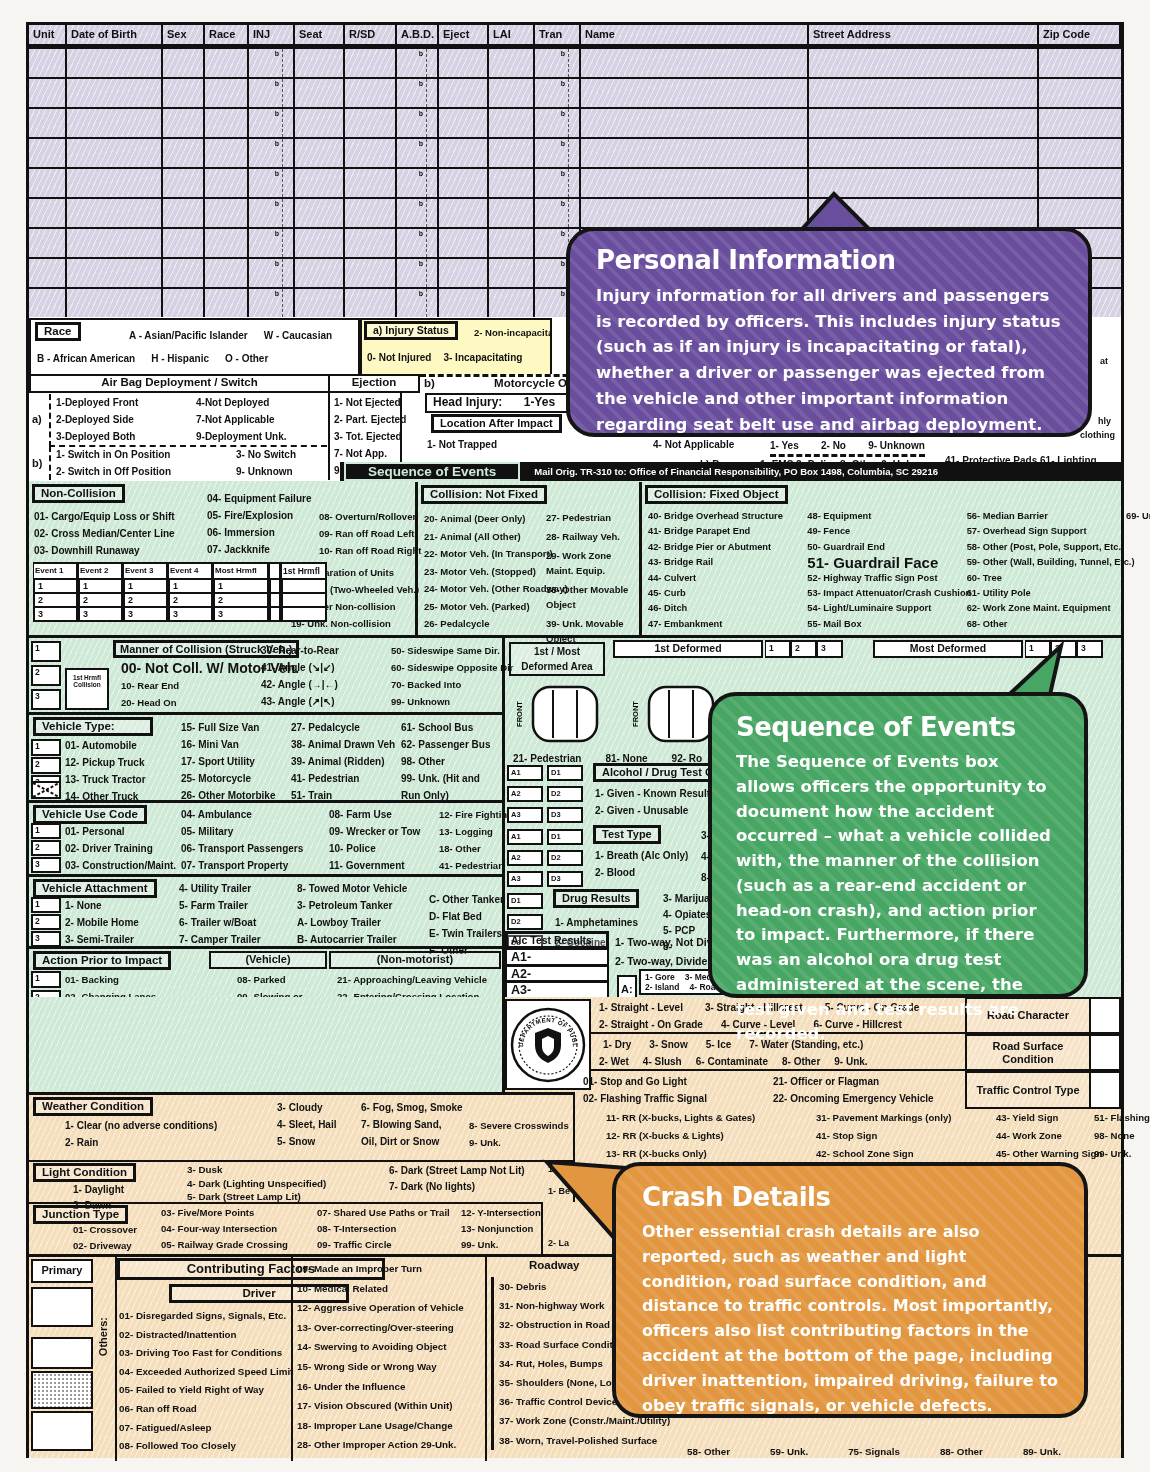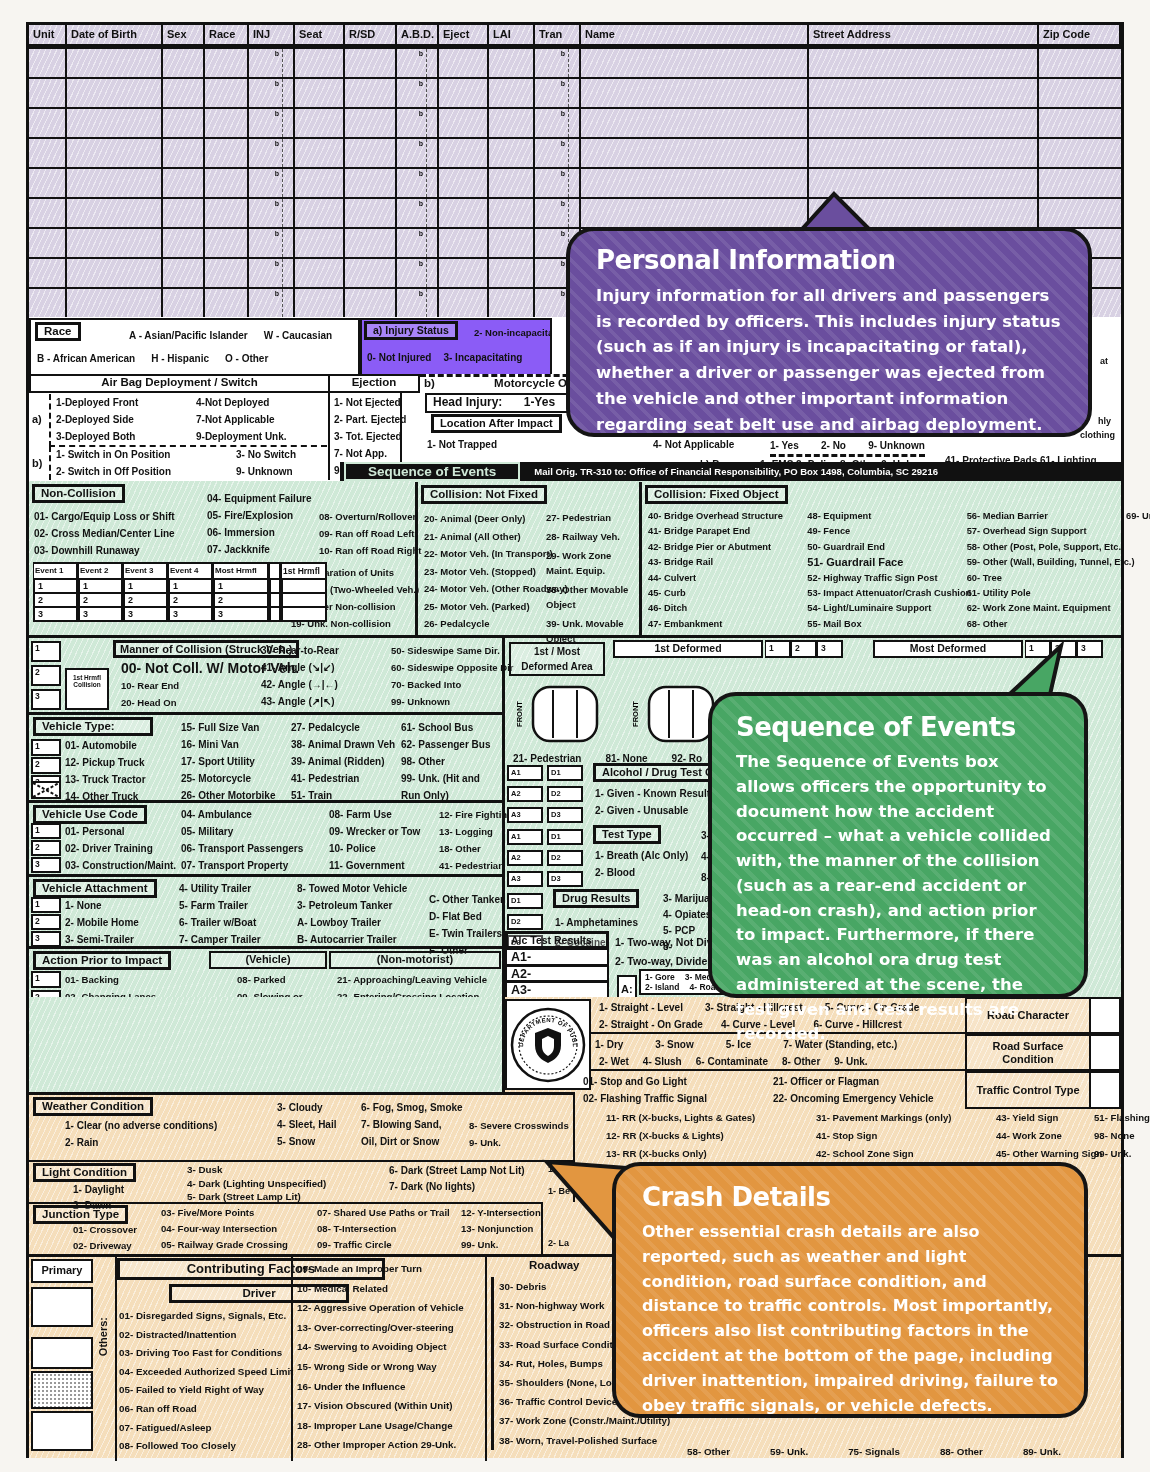--- a/index.html
+++ b/index.html
@@ -296,21 +296,21 @@
       </div>
     </div>
 </div>
 
 <div class="sec" style="left:29px;top:318px;width:331px;height:74px;background:#fff;padding:1px 4px">
   <span class="tbx" style="position:absolute;left:4px;top:2px">Race</span>
   <div class="abs" style="left:98px;top:5px"><span class="i" style="margin-right:16px">A - Asian/Pacific Islander</span><span class="i" style="margin-right:16px">W - Caucasian</span></div>
   <div class="abs" style="left:6px;top:28px"><span class="i" style="margin-right:16px">B - African American</span><span class="i" style="margin-right:16px">H - Hispanic</span><span class="i" style="margin-right:16px">O - Other</span></div>
   <div class="abs" style="left:6px;top:50px"><span class="i" style="margin-right:16px">I - Alaskan Native or American Indian</span><span class="i" style="margin-right:16px">U - Unk.</span></div>
 </div>
-<div class="sec" style="left:360px;top:318px;width:192px;height:74px;background:#8b5cf6;border-bottom-style:dashed">
+<div class="sec" style="left:360px;top:318px;width:192px;height:74px;background:#fef9c3;border-bottom-style:dashed">
   <span class="tbx" style="position:absolute;left:2px;top:1px;font-size:10.5px">a) Injury Status</span>
   <span class="i" style="position:absolute;left:112px;top:4px;font-size:9.5px">2- Non-incapacitating</span>
   <div class="abs" style="left:5px;top:27px"><span class="i" style="margin-right:12px">0- Not Injured</span><span class="i" style="margin-right:12px">3- Incapacitating</span></div>
   <div class="abs" style="left:5px;top:49px"><span class="i" style="margin-right:30px">1- Possible</span><span class="i" style="margin-right:30px">4- Fatal</span></div>
 </div>
 
 <div class="abs" style="left:552px;top:318px;width:567px;height:160px;background:#fff"></div>
 <span class="frag" style="left:1100px;top:356px">at</span>
 <span class="frag" style="left:1098px;top:416px">hly</span>
 <span class="frag" able="false" style="left:1080px;top:430px">clothing</span>
@@ -481,21 +481,21 @@
       <div class="i" style="font-size:9.3px;line-height:15.4px">41- Bridge Parapet End</div>
       <div class="i" style="font-size:9.3px;line-height:15.4px">42- Bridge Pier or Abutment</div>
       <div class="i" style="font-size:9.3px;line-height:15.4px">43- Bridge Rail</div>
       <div class="i" style="font-size:9.3px;line-height:15.4px">44- Culvert</div>
       <div class="i" style="font-size:9.3px;line-height:15.4px">45- Curb</div>
       <div class="i" style="font-size:9.3px;line-height:15.4px">46- Ditch</div>
       <div class="i" style="font-size:9.3px;line-height:15.4px">47- Embankment</div>
       <div class="i" style="font-size:9.3px;line-height:15.4px">48- Equipment</div>
       <div class="i" style="font-size:9.3px;line-height:15.4px">49- Fence</div>
       <div class="i" style="font-size:9.3px;line-height:15.4px">50- Guardrail End</div>
-      <div class="i" style="font-size:11px;line-height:15.4px">51- Guardrail Face</div>
+      <div class="i" style="font-size:15px;line-height:15.4px">51- Guardrail Face</div>
       <div class="i" style="font-size:9.3px;line-height:15.4px">52- Highway Traffic Sign Post</div>
       <div class="i" style="font-size:9.3px;line-height:15.4px">53- Impact Attenuator/Crash Cushion</div>
       <div class="i" style="font-size:9.3px;line-height:15.4px">54- Light/Luminaire Support</div>
       <div class="i" style="font-size:9.3px;line-height:15.4px">55- Mail Box</div>
       <div class="i" style="font-size:9.3px;line-height:15.4px">56- Median Barrier</div>
       <div class="i" style="font-size:9.3px;line-height:15.4px">57- Overhead Sign Support</div>
       <div class="i" style="font-size:9.3px;line-height:15.4px">58- Other (Post, Pole, Support, Etc.)</div>
       <div class="i" style="font-size:9.3px;line-height:15.4px">59- Other (Wall, Building, Tunnel, Etc.)</div>
       <div class="i" style="font-size:9.3px;line-height:15.4px">60- Tree</div>
       <div class="i" style="font-size:9.3px;line-height:15.4px">61- Utility Pole</div>
@@ -832,21 +832,21 @@
   <div class="fx" style="gap:18px;padding-left:8px">
       <span class="i">2- Straight - On Grade</span>
       <span class="i">4- Curve - Level</span>
       <span class="i">6- Curve - Hillcrest</span>
     </div>
 </div>
 <div class="lblbox" style="left:965px;top:997px;width:126px;height:37px">Road Character</div>
 <div class="icell" style="left:1091px;top:997px;width:30px;height:37px;border-left:none"></div>
 
 <div class="abs" style="left:591px;top:1034px;width:530px;height:37px;border-bottom:2.5px solid #111">
-  <div class="fx" style="gap:32px;padding:2px 0 0 4px">
+  <div class="fx" style="gap:18px;padding:2px 0 0 12px">
       <span class="i">1- Dry</span>
       <span class="i">3- Snow</span>
       <span class="i">5- Ice</span>
       <span class="i">7- Water (Standing, etc.)</span>
     </div>
   <div class="fx" style="gap:14px;padding-left:8px">
       <span class="i">2- Wet</span>
       <span class="i">4- Slush</span>
       <span class="i">6- Contaminate</span>
       <span class="i">8- Other</span>

